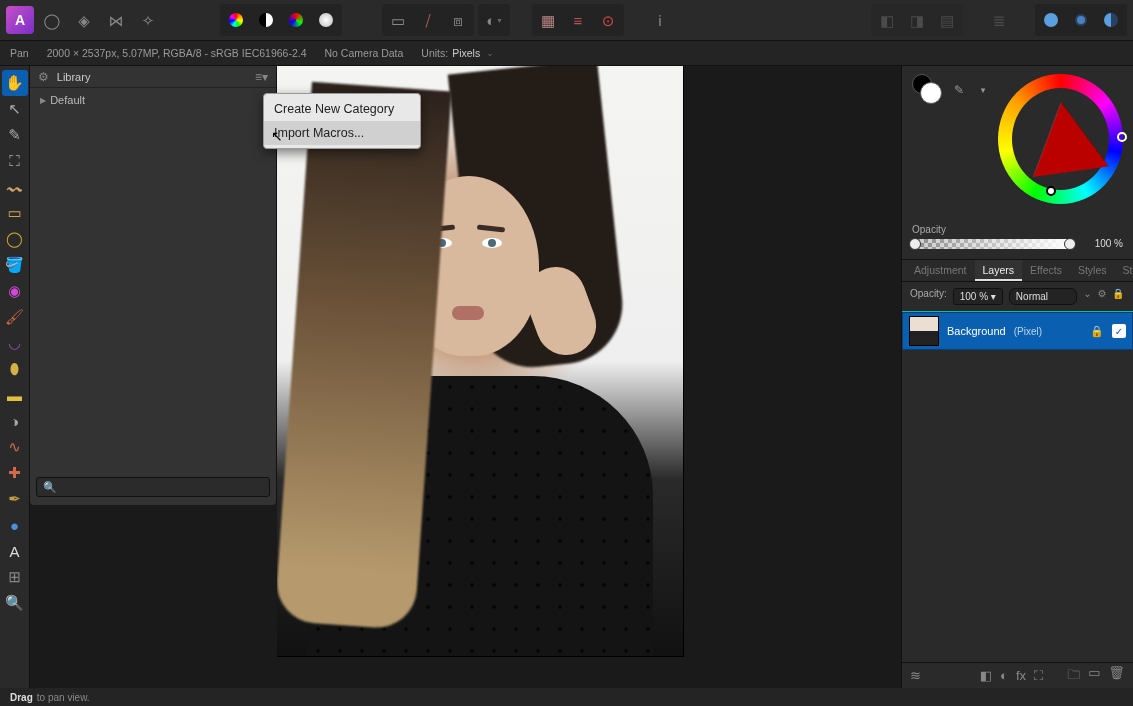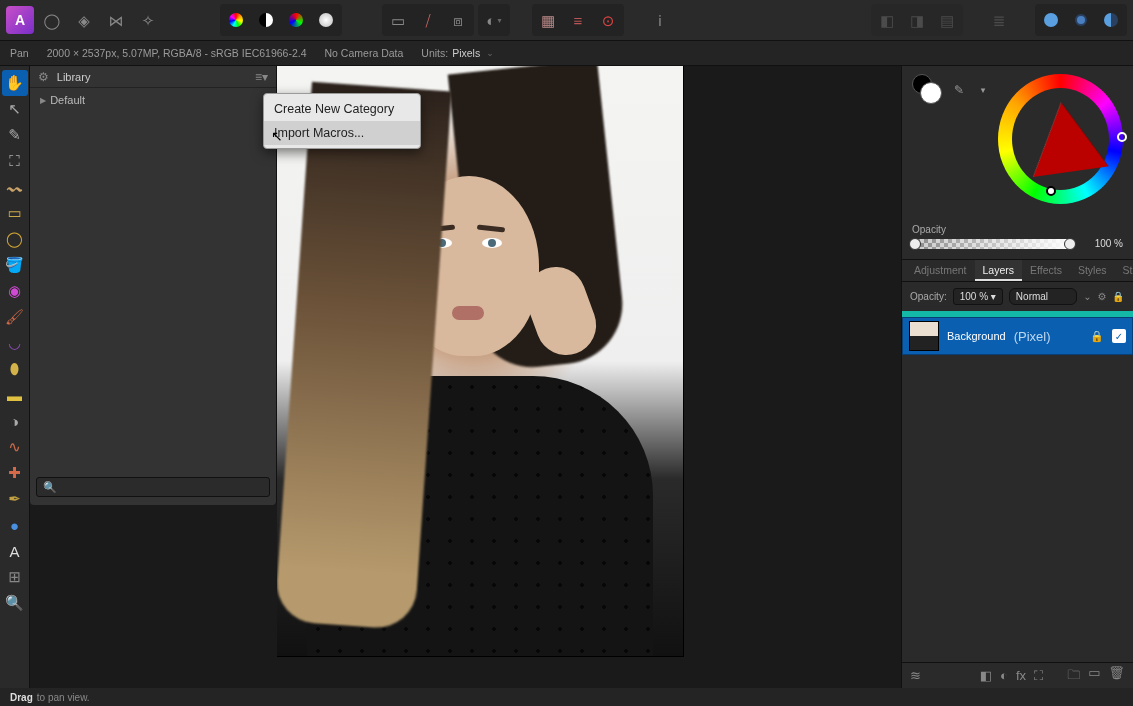--- a/index.html
+++ b/index.html
@@ -99,27 +99,27 @@
 .hsl { margin-top:4px; font-size:10px; color:#aaa; line-height:1.4; }
 .op-label{font-size:10px;color:#aaa;margin-top:20px;}
 .op-row{display:flex;align-items:center;gap:6px;margin-top:3px;}
 .op-slider{flex:1;height:10px;border-radius:5px;background:repeating-conic-gradient(#888 0 25%,#ccc 0 50%) 0 0/8px 8px; position:relative;}
 .op-slider::before{content:"";position:absolute;inset:0;background:linear-gradient(90deg,transparent,#fff);border-radius:5px;}
 .op-knob-l{position:absolute;left:-3px;top:-1px;width:12px;height:12px;border-radius:50%;background:#eee;border:1px solid #333;}
 .op-knob-r{position:absolute;right:-3px;top:-1px;width:12px;height:12px;border-radius:50%;background:#eee;border:1px solid #333;}
 .op-val{width:44px;font-size:10px;color:#ddd;text-align:right;}
 
 
-.layers-opts{display:flex;align-items:center;gap:6px;padding:6px 8px;border-bottom:6px solid #14b8a6;font-size:10px;color:#aaa;}
+.layers-opts{display:flex;gap:6px;padding:6px 8px;border-bottom:1px solid #14b8a6;font-size:10px;color:#aaa;}
 .mini-in{background:#232323;border:1px solid #111;border-radius:3px;padding:2px 6px;color:#ddd;font-size:10px;}
 .layer-list{padding:0;}
 .layer{display:flex;align-items:center;height:38px;background:#0a5fb0;border:1px solid #083f74;padding:0 6px;gap:8px;}
 .layer .thumb{width:30px;height:30px;background:#ccc;border:1px solid #000;background:linear-gradient(180deg,#eadfd1 50%,#222 50%);}
 .layer .lname{color:#fff;font-size:11px;}
-.layer .ltype{color:#bcd7f0;font-size:13px;}
+.layer .ltype{color:#bcd7f0;font-size:10px;}
 .layer .spacer{flex:1;}
 .layer .lock{color:#9ec4e8;font-size:11px;}
 .layer .vis{width:14px;height:14px;background:#fff;border-radius:2px;display:flex;align-items:center;justify-content:center;color:#0a5fb0;font-size:10px;}
 
 
 .rfoot{margin-top:auto;height:26px;border-top:1px solid #111;display:flex;align-items:center;padding:0 8px;gap:10px;color:#888;}
 .rfoot .grp{display:flex;gap:8px;}
 .rfoot .fbtn{font-size:13px;cursor:pointer;}
 .rfoot .spacer{flex:1;}
 

